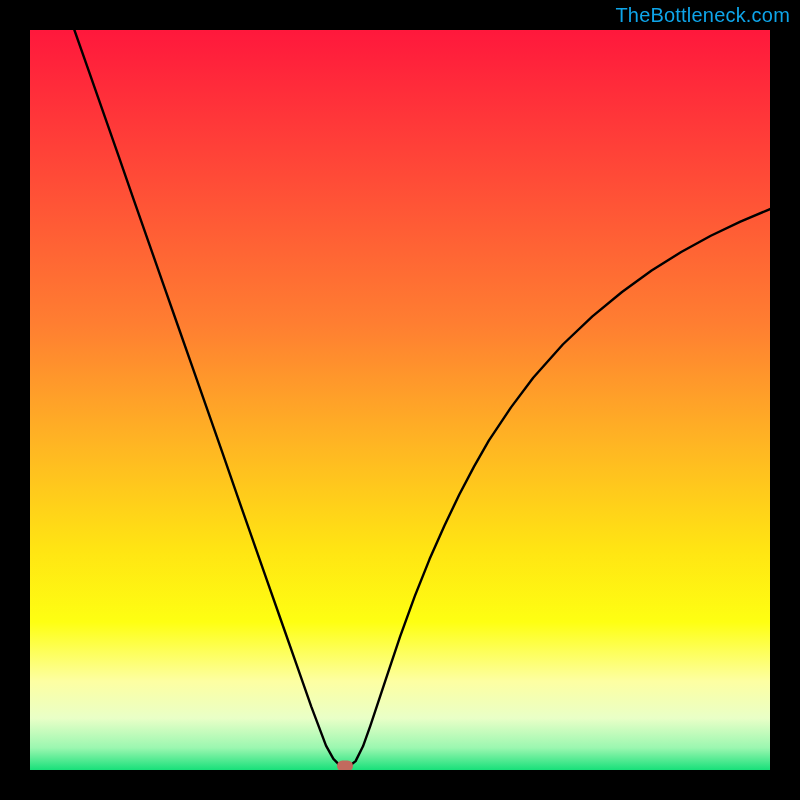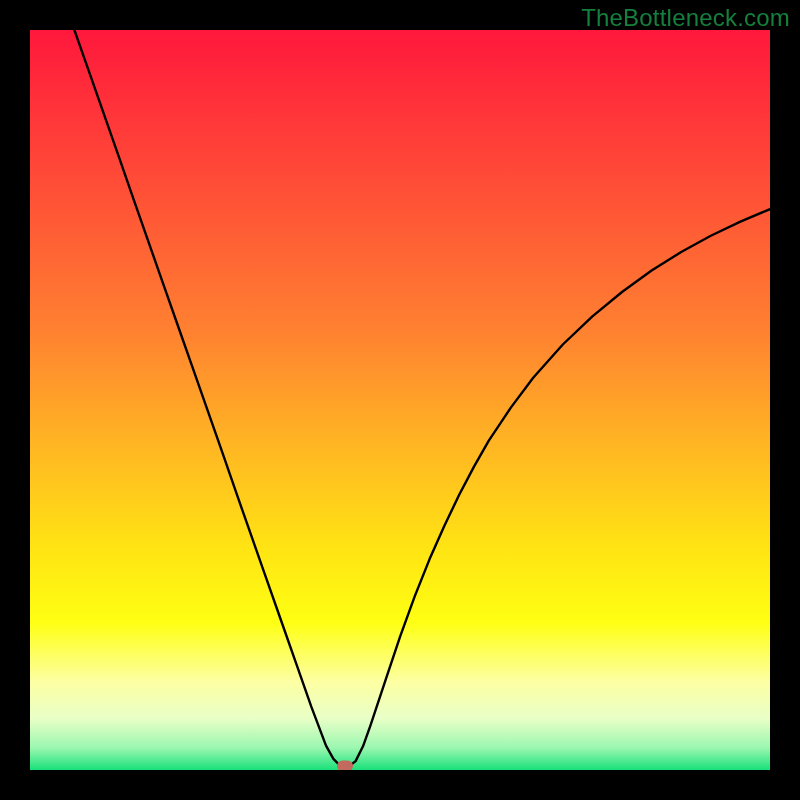--- a/index.html
+++ b/index.html
@@ -39,22 +39,22 @@
     position: absolute;
     width: 16px;
     height: 11px;
     border-radius: 6px;
     transform: translate(-50%, -50%);
   }
   .watermark {
     position: absolute;
     top: 4px;
     right: 10px;
-    color: #15803d;
-    font-size: 24px;
+    color: #0ea5e9;
+    font-size: 20px;
     font-weight: 500;
     letter-spacing: 0.2px;
   }
 </style>
 </head>
 <body>
 
 <div class="frame">
 
   <div class="plot-area">

